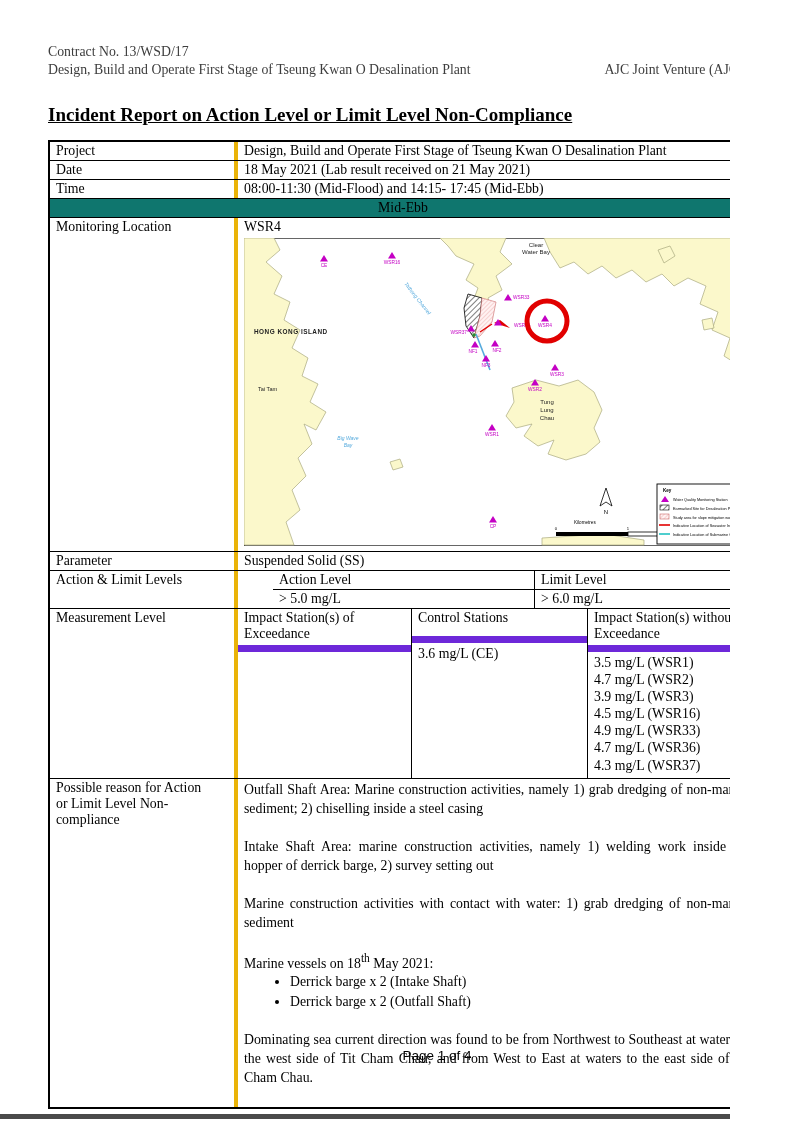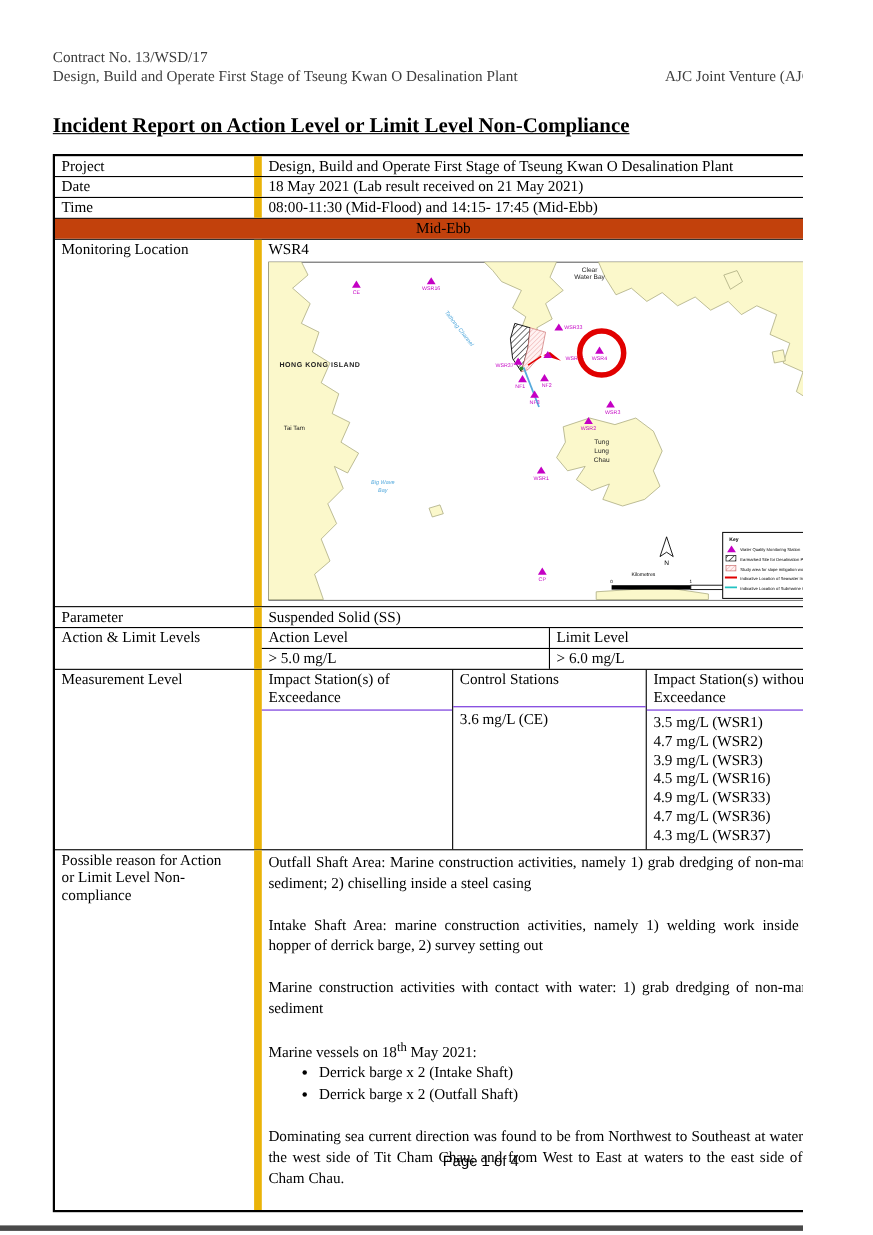--- a/index.html
+++ b/index.html
@@ -5,35 +5,35 @@
   html,body{margin:0;padding:0;background:#ffffff;}
   .page{position:relative;width:730px;height:1123px;background:#fff;overflow:hidden;
         font-family:"Liberation Serif","DejaVu Serif",serif;color:#000;}
   .content{position:absolute;left:48px;top:44px;width:710px;}
   .hdr-line1{font-size:13.8px;color:#3d3d3d;}
   .hdr-line2{display:flex;justify-content:space-between;font-size:13.8px;color:#3d3d3d;margin-top:2px;}
   .doc-title{margin-top:26px;font-size:19px;font-weight:bold;text-decoration:underline;}
   .doc-table{margin-top:14px;border:2px solid #000;font-size:13.8px;}
   .row{display:flex;border-top:1px solid #000;}
   .row:first-child{border-top:none;}
-  .lblcell{width:188px;flex:0 0 188px;border-right:7px solid #eab308;padding:1px 20px 1px 6px;box-sizing:border-box;}
+  .lblcell{width:188px;flex:0 0 188px;border-right:4px solid #eab308;padding:1px 20px 1px 6px;box-sizing:border-box;}
   .valcell{flex:1;padding:1px 4px 1px 6px;box-sizing:border-box;}
-  .banner{background:#c2410c;text-align:center;padding:1px 0;}
+  .banner{background:#0f766e;text-align:center;padding:1px 0;}
   .splitwrap{flex:1;display:flex;flex-direction:column;}
-  .split2{display:flex;}
+  .split2{display:flex;margin-left:35px;}
   .split2 > div{box-sizing:border-box;padding:1px 4px 1px 6px;}
   .split2 .c1{width:262px;flex:0 0 262px;border-right:1px solid #000;}
   .split2 .c2{flex:1;}
   .split2.topline{border-top:1px solid #000;}
   .meas{flex:1;display:flex;}
   .meascol{display:flex;flex-direction:column;box-sizing:border-box;}
   .meascol.m1{width:174px;flex:0 0 174px;border-right:1px solid #000;}
   .meascol.m2{width:176px;flex:0 0 176px;border-right:1px solid #000;}
   .meascol.m3{flex:1;}
-  .meashdr{border-bottom:1px solid #6d28d9;padding:1px 4px 3px 6px;min-height:34px;box-sizing:border-box;}
+  .meashdr{border-bottom:7px solid #6d28d9;padding:1px 4px 3px 6px;min-height:34px;box-sizing:border-box;}
   .measvals{padding:2px 4px 4px 6px;line-height:1.24;}
   .reason-val{padding:1px 6px 20px 6px;line-height:1.38;text-align:justify;}
   .reason-val p{margin:0 0 0 0;}
   .reason-val p.gap{margin-top:19px;}
   .bullets{margin:0;padding:0 0 0 46px;}
   .bullets li{margin:0;}
   .mapwrap{margin-top:3px;}
   .footer{position:absolute;left:0;width:794px;top:1048px;text-align:center;font-size:13.5px;
           font-family:"Liberation Sans","DejaVu Sans",sans-serif;padding-left:40px;}
   .page-break-bar{position:absolute;left:0;top:1114px;width:794px;height:5px;background:#4a4a4a;}

